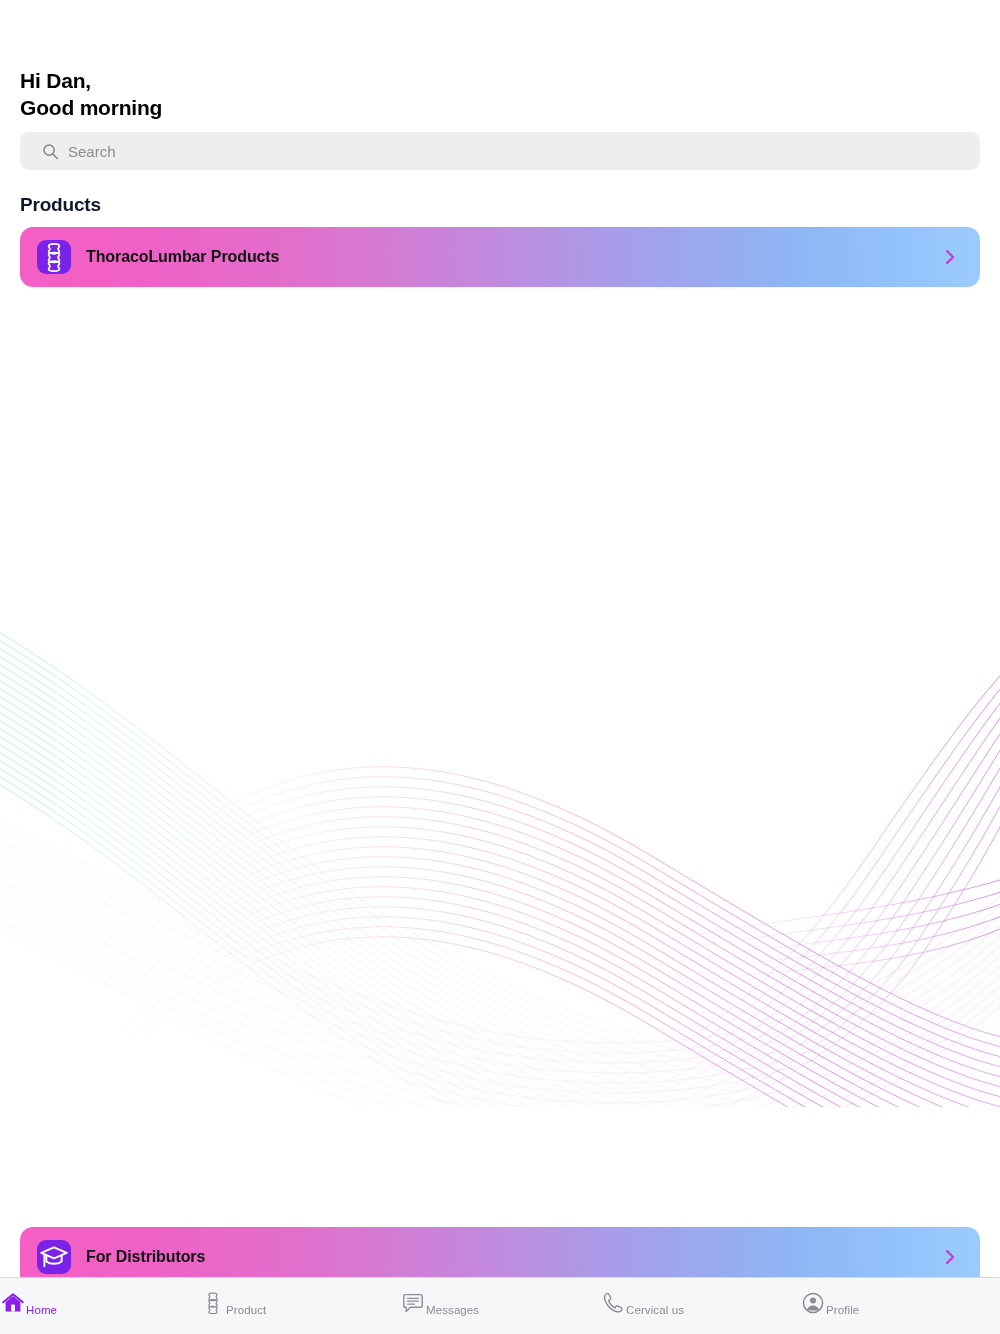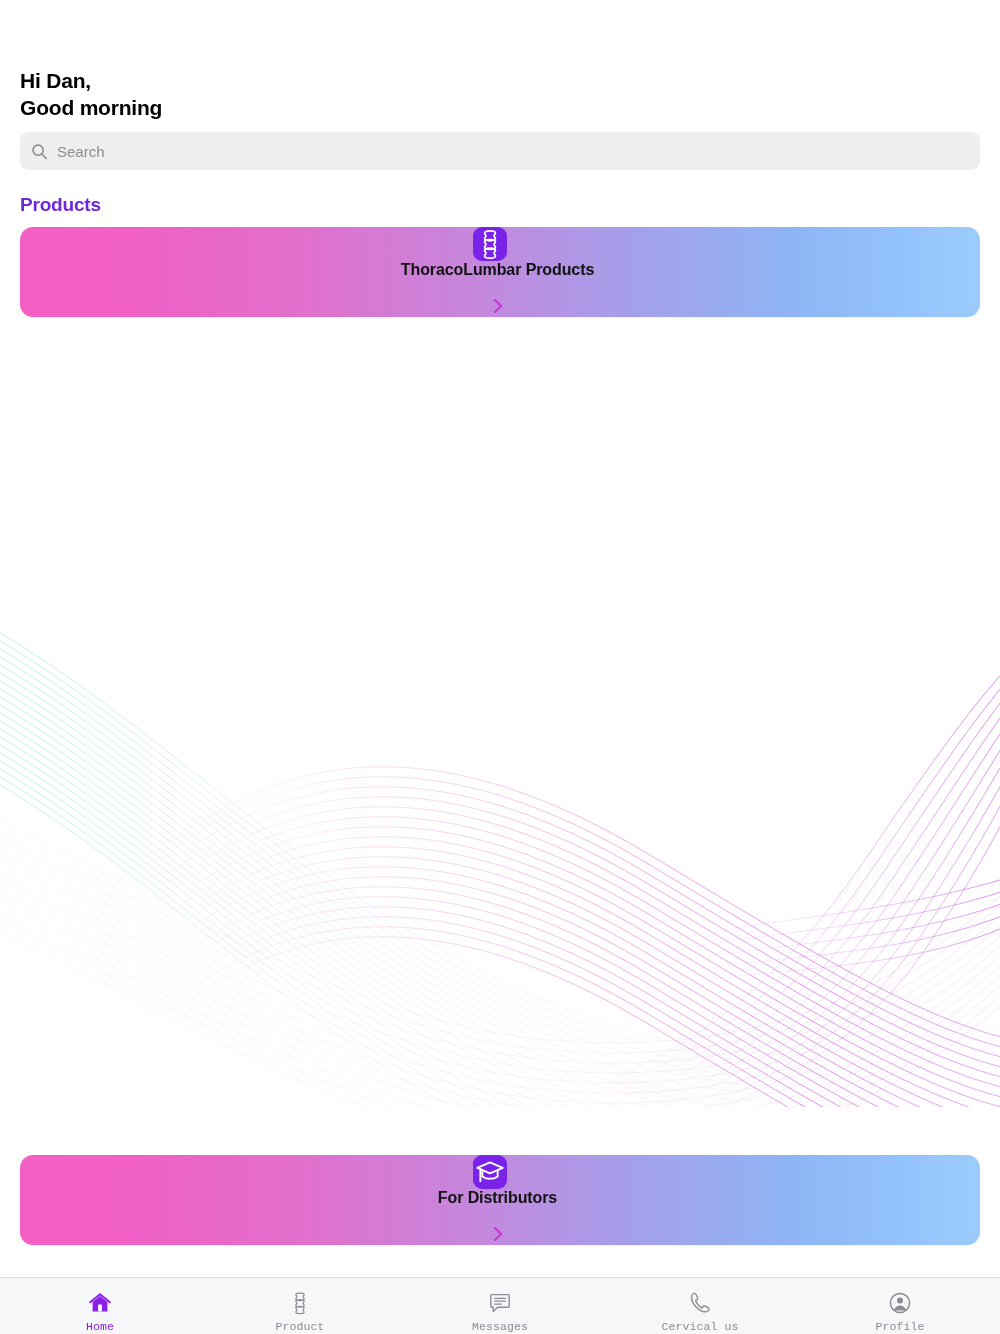--- a/index.html
+++ b/index.html
@@ -44,70 +44,69 @@
 
   
   .search-bar {
     position:absolute;
     left:20px; top:105px;
     width:960px; height:38px;
     background:#eeeeef;
     border-radius:9px;
     display:flex;
     align-items:center;
-    padding:0 11px;
+    padding:0 22px;
     z-index:2;
   }
   .search-icon { width:17px; height:17px; flex:0 0 17px; margin-right:9px; }
   .search-input {
     flex:1;
     border:none; outline:none; background:transparent;
     font-family:"Liberation Sans", sans-serif;
     font-size:15px;
     color:#2b2b2b;
     height:100%;
   }
   .search-input::placeholder { color:#8b8b90; }
 
   
   .section-title {
     position:absolute;
     left:20px; top:167px;
     font-size:19px;
     font-weight:bold;
-    color:#6d28d9;
+    color:#0f172a;
     letter-spacing:-0.2px;
     z-index:2;
   }
 
   
   .card {
     position:absolute;
     left:20px;
-    width:960px; height:90px;
+    width:960px; height:60px;
     border-radius:13px;
     background:linear-gradient(90deg,
         #f45fc4 0%,
         #f060c6 12%,
         #e36ecb 28%,
         #c488dd 48%,
         #a4a0ea 64%,
         #8fb4f5 80%,
         #93c3fb 92%,
         #9ccbfc 100%);
     display:flex;
     align-items:center;
     padding:0 22px 0 17px;
     z-index:2;
     box-shadow:0 1px 2px rgba(0,0,0,0.05);
-    flex-direction:column;
   }
   .card-tl { top:200px; }
   .card-cv { top:298px; }
-  .card-dist { top:1128px; }
+  .card-dist { top:1200px; }
 
   .card-icon {
     width:34px; height:34px;
     flex:0 0 34px;
     border-radius:9px;
     background:#7b22e8;
     display:flex;
     align-items:center;
     justify-content:center;
     margin-right:15px;
@@ -129,25 +128,24 @@
     width:1000px; height:84px;
     background:#f6f7f9;
     border-top:1px solid #d8dadd;
     display:flex;
     align-items:flex-start;
     z-index:5;
   }
   .tab {
     flex:1;
     display:flex;
-    flex-direction:column;
-    align-items:center;
+    flex-direction:row;
+    align-items:flex-end;
     padding-top:12px;
     cursor:pointer;
-    font-family:Liberation Mono, monospace;
   }
   .tab-icon { width:26px; height:26px; display:block; }
   .tab-label {
     margin-top:4px;
     font-size:11.5px;
     color:#8a8d93;
     letter-spacing:0.1px;
   }
   .tab.active .tab-label { color:#8b1ee8; }
 </style>

